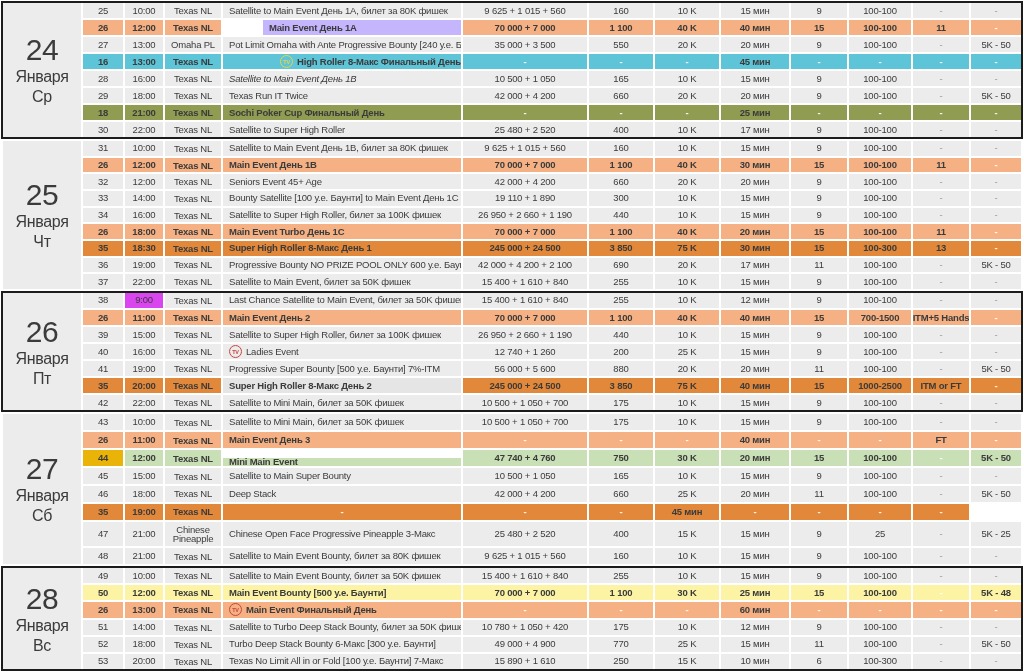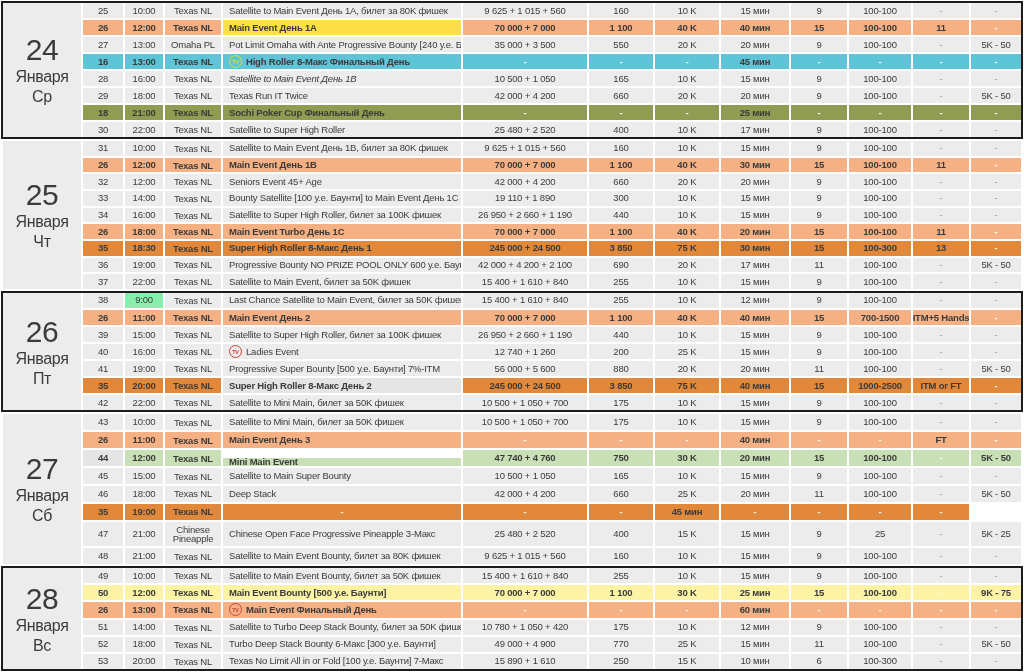--- a/index.html
+++ b/index.html
@@ -65,21 +65,21 @@
           <div class="cell c-level" style="background: rgb(236, 236, 236);">15 мин</div>
           <div class="cell c-levels" style="background: rgb(236, 236, 236);">9</div>
           <div class="cell c-blinds" style="background: rgb(236, 236, 236);">100-100</div>
           <div class="cell c-extra dash" style="background: rgb(236, 236, 236);">-</div>
           <div class="cell c-reentry dash" style="background: rgb(236, 236, 236);">-</div>
         </div>
         <div class="row hl">
           <div class="cell c-num" style="background: rgb(245, 177, 131);">26</div>
           <div class="cell c-time" style="background: rgb(245, 177, 131);">12:00</div>
           <div class="cell c-game" style="background: rgb(245, 177, 131);">Texas NL</div>
-          <div class="cell c-name" style="background: #fde047;">Main Event День 1A</div>
+          <div class="cell c-name" style="background: #c4b5fd; margin-left: 40px;">Main Event День 1A</div>
           <div class="cell c-buyin" style="background: rgb(245, 177, 131);">70 000 + 7 000</div>
           <div class="cell c-fee" style="background: rgb(245, 177, 131);">1 100</div>
           <div class="cell c-gtd" style="background: rgb(245, 177, 131);">40 K</div>
           <div class="cell c-level" style="background: rgb(245, 177, 131);">40 мин</div>
           <div class="cell c-levels" style="background: rgb(245, 177, 131);">15</div>
           <div class="cell c-blinds" style="background: rgb(245, 177, 131);">100-100</div>
           <div class="cell c-extra" style="background: rgb(245, 177, 131);">11</div>
           <div class="cell c-reentry dash" style="background: rgb(245, 177, 131);">-</div>
         </div>
         <div class="row plain">
@@ -93,21 +93,21 @@
           <div class="cell c-level" style="background: rgb(236, 236, 236);">20 мин</div>
           <div class="cell c-levels" style="background: rgb(236, 236, 236);">9</div>
           <div class="cell c-blinds" style="background: rgb(236, 236, 236);">100-100</div>
           <div class="cell c-extra dash" style="background: rgb(236, 236, 236);">-</div>
           <div class="cell c-reentry" style="background: rgb(236, 236, 236);">5K - 50</div>
         </div>
         <div class="row hl">
           <div class="cell c-num" style="background: rgb(94, 196, 215);">16</div>
           <div class="cell c-time" style="background: rgb(94, 196, 215);">13:00</div>
           <div class="cell c-game" style="background: rgb(94, 196, 215);">Texas NL</div>
-          <div class="cell c-name" style="background: rgb(94, 196, 215);">
+          <div class="cell c-name" style="background: rgb(94, 196, 215); justify-content: flex-end;">
             <span class="tv-icon" style="color: rgb(231, 212, 74);">TV</span>
             <span>High Roller 8-Макс Финальный День</span>
           </div>
           <div class="cell c-buyin dash" style="background: rgb(94, 196, 215);">-</div>
           <div class="cell c-fee dash" style="background: rgb(94, 196, 215);">-</div>
           <div class="cell c-gtd dash" style="background: rgb(94, 196, 215);">-</div>
           <div class="cell c-level" style="background: rgb(94, 196, 215);">45 мин</div>
           <div class="cell c-levels dash" style="background: rgb(94, 196, 215);">-</div>
           <div class="cell c-blinds dash" style="background: rgb(94, 196, 215);">-</div>
           <div class="cell c-extra dash" style="background: rgb(94, 196, 215);">-</div>
@@ -308,21 +308,21 @@
     </div>
     <div class="day-group framed" style="flex-grow: 7;">
       <div class="date-cell">
         <div class="date-number">26</div>
         <div class="date-month">Января</div>
         <div class="date-weekday">Пт</div>
       </div>
       <div class="rows">
         <div class="row plain">
           <div class="cell c-num" style="background: rgb(236, 236, 236);">38</div>
-          <div class="cell c-time" style="background: #86efac; text-align: center;">9:00</div>
+          <div class="cell c-time" style="background: #d946ef; text-align: center;">9:00</div>
           <div class="cell c-game" style="background: rgb(236, 236, 236);">Texas NL</div>
           <div class="cell c-name" style="background: rgb(236, 236, 236);">Last Chance Satellite to Main Event, билет за 50K фишек</div>
           <div class="cell c-buyin" style="background: rgb(236, 236, 236);">15 400 + 1 610 + 840</div>
           <div class="cell c-fee" style="background: rgb(236, 236, 236);">255</div>
           <div class="cell c-gtd" style="background: rgb(236, 236, 236);">10 K</div>
           <div class="cell c-level" style="background: rgb(236, 236, 236);">12 мин</div>
           <div class="cell c-levels" style="background: rgb(236, 236, 236);">9</div>
           <div class="cell c-blinds" style="background: rgb(236, 236, 236);">100-100</div>
           <div class="cell c-extra dash" style="background: rgb(236, 236, 236);">-</div>
           <div class="cell c-reentry dash" style="background: rgb(236, 236, 236);">-</div>
@@ -445,21 +445,21 @@
           <div class="cell c-buyin dash" style="background: rgb(245, 177, 131);">-</div>
           <div class="cell c-fee dash" style="background: rgb(245, 177, 131);">-</div>
           <div class="cell c-gtd dash" style="background: rgb(245, 177, 131);">-</div>
           <div class="cell c-level" style="background: rgb(245, 177, 131);">40 мин</div>
           <div class="cell c-levels dash" style="background: rgb(245, 177, 131);">-</div>
           <div class="cell c-blinds dash" style="background: rgb(245, 177, 131);">-</div>
           <div class="cell c-extra" style="background: rgb(245, 177, 131);">FT</div>
           <div class="cell c-reentry dash" style="background: rgb(245, 177, 131);">-</div>
         </div>
         <div class="row hl">
-          <div class="cell c-num" style="background: #e5e5e5;">44</div>
+          <div class="cell c-num" style="background: #eab308;">44</div>
           <div class="cell c-time" style="background: rgb(201, 223, 182);">12:00</div>
           <div class="cell c-game" style="background: rgb(201, 223, 182);">Texas NL</div>
           <div class="cell c-name" style="background: rgb(201, 223, 182); margin-top: 8px;">Mini Main Event</div>
           <div class="cell c-buyin" style="background: rgb(201, 223, 182);">47 740 + 4 760</div>
           <div class="cell c-fee" style="background: rgb(201, 223, 182);">750</div>
           <div class="cell c-gtd" style="background: rgb(201, 223, 182);">30 K</div>
           <div class="cell c-level" style="background: rgb(201, 223, 182);">20 мин</div>
           <div class="cell c-levels" style="background: rgb(201, 223, 182);">15</div>
           <div class="cell c-blinds" style="background: rgb(201, 223, 182);">100-100</div>
           <div class="cell c-extra dash" style="background: rgb(201, 223, 182);">-</div>
@@ -562,21 +562,21 @@
           <div class="cell c-time" style="background: rgb(252, 243, 164);">12:00</div>
           <div class="cell c-game" style="background: rgb(252, 243, 164);">Texas NL</div>
           <div class="cell c-name" style="background: rgb(252, 243, 164);">Main Event Bounty [500 у.е. Баунти]</div>
           <div class="cell c-buyin" style="background: rgb(252, 243, 164);">70 000 + 7 000</div>
           <div class="cell c-fee" style="background: rgb(252, 243, 164);">1 100</div>
           <div class="cell c-gtd" style="background: rgb(252, 243, 164);">30 K</div>
           <div class="cell c-level" style="background: rgb(252, 243, 164);">25 мин</div>
           <div class="cell c-levels" style="background: rgb(252, 243, 164);">15</div>
           <div class="cell c-blinds" style="background: rgb(252, 243, 164);">100-100</div>
           <div class="cell c-extra dash" style="background: rgb(252, 243, 164);">-</div>
-          <div class="cell c-reentry" style="background: rgb(252, 243, 164);">9K - 75</div>
+          <div class="cell c-reentry" style="background: rgb(252, 243, 164);">5K - 48</div>
         </div>
         <div class="row hl">
           <div class="cell c-num" style="background: rgb(245, 177, 131);">26</div>
           <div class="cell c-time" style="background: rgb(245, 177, 131);">13:00</div>
           <div class="cell c-game" style="background: rgb(245, 177, 131);">Texas NL</div>
           <div class="cell c-name" style="background: rgb(245, 177, 131);">
             <span class="tv-icon" style="color: rgb(200, 69, 60);">TV</span>
             <span>Main Event Финальный День</span>
           </div>
           <div class="cell c-buyin dash" style="background: rgb(245, 177, 131);">-</div>

